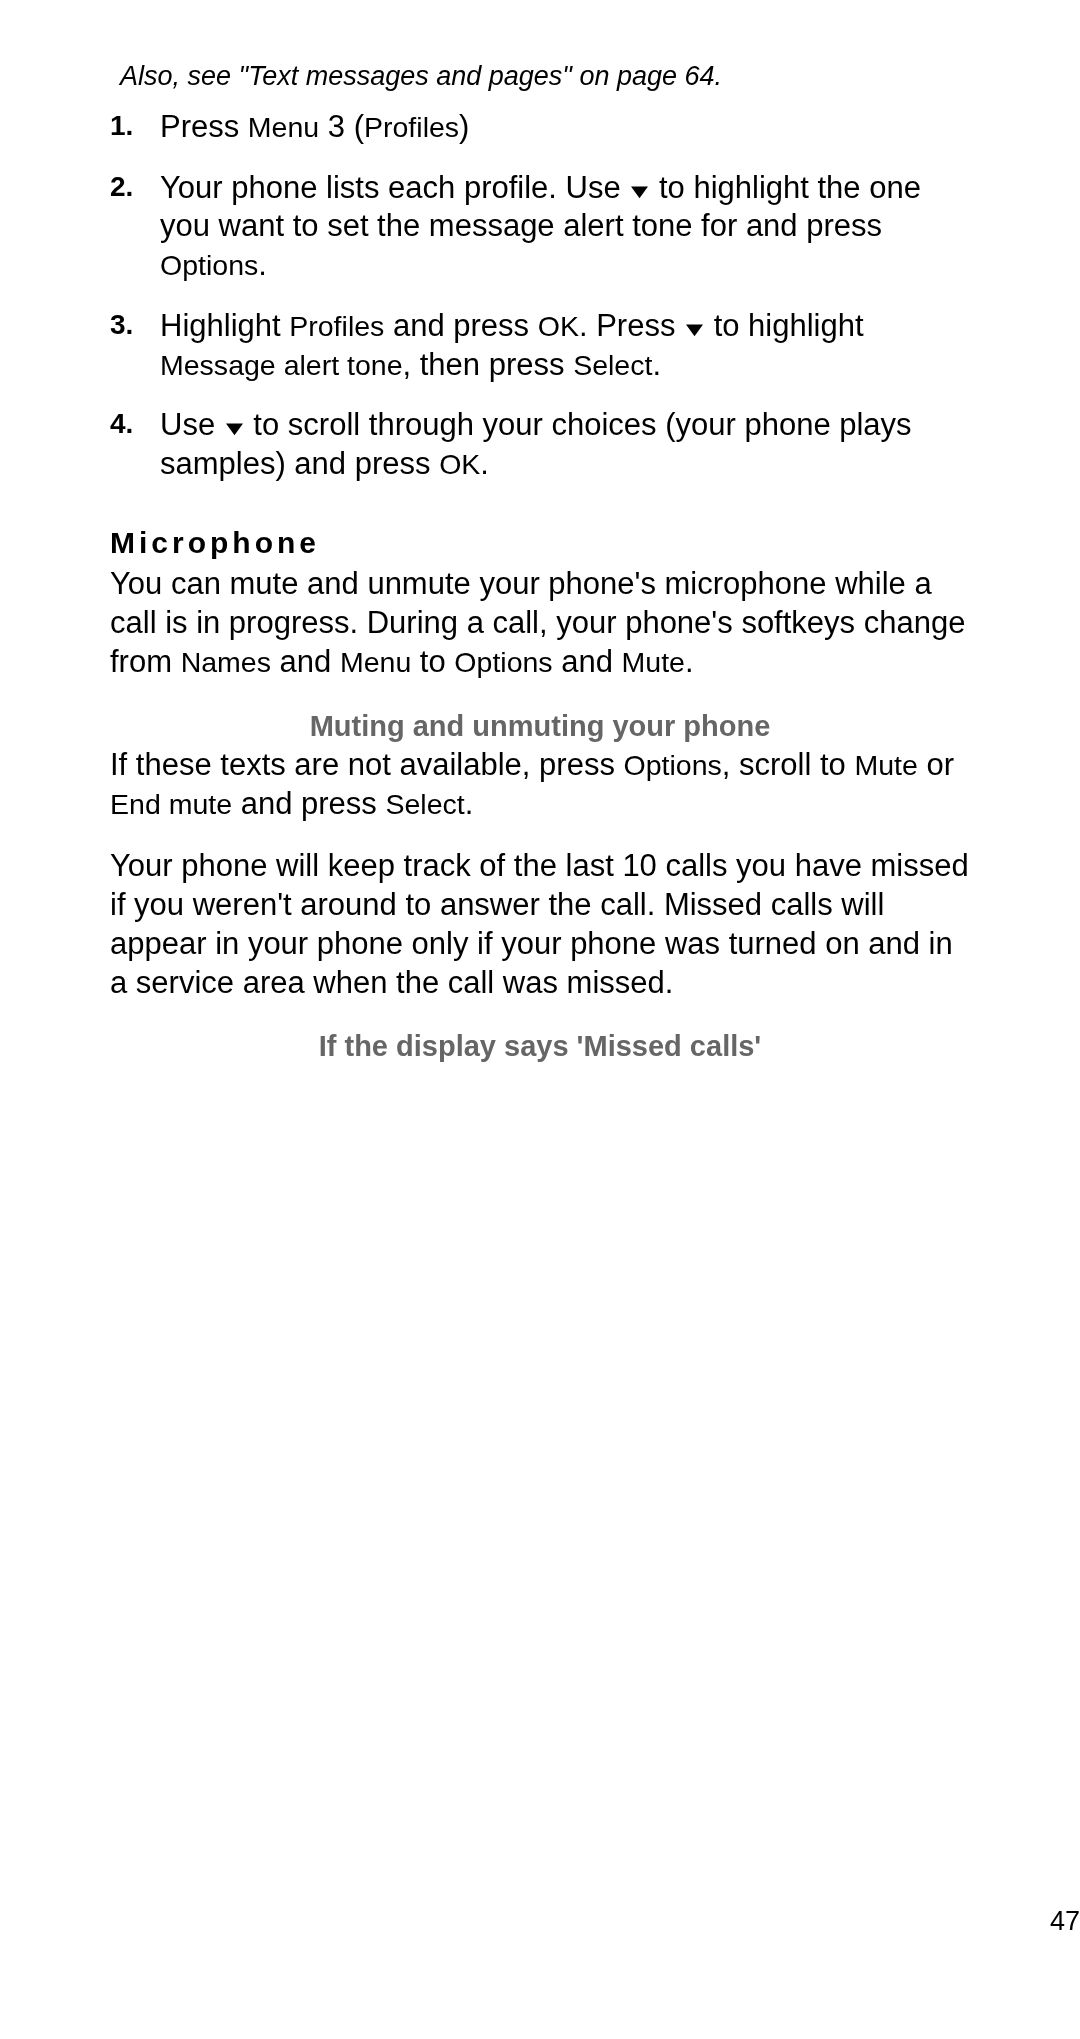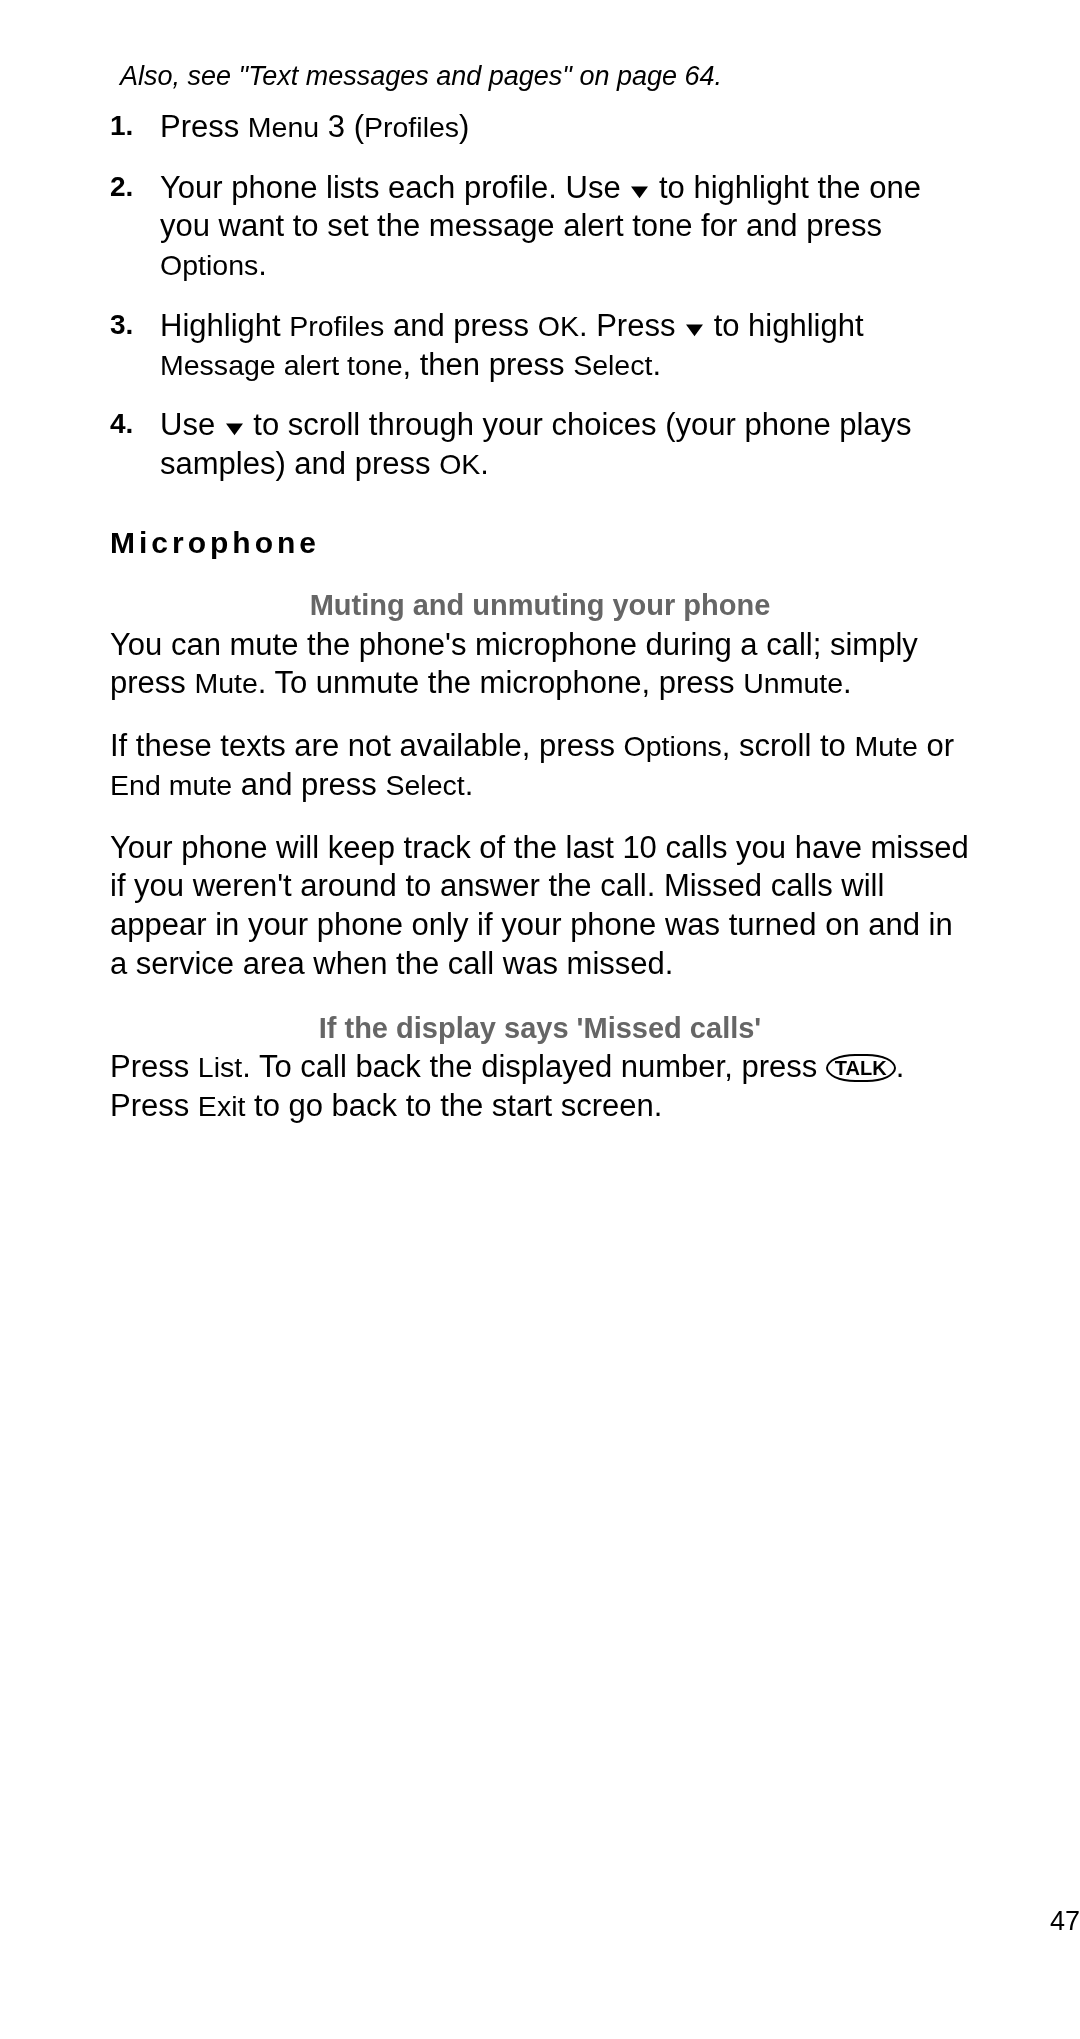--- a/index.html
+++ b/index.html
@@ -113,24 +113,23 @@
       </li>
       <li>
         <div class="num">4.</div>
         <div class="txt">Use <span class="arrow"><svg width="17" height="17" viewBox="0 0 10 10">
               <polygon points="0,2 10,2 5,9" fill="#000"></polygon>
             </svg></span> to scroll through your choices (your phone plays samples) and press <span class="b">OK</span>.</div>
       </li>
     </ol>
 
   <div class="sec-head">Microphone</div>
+  <p class="para">You can mute and unmute your phone's microphone while a call is in progress. During a call, your phone's softkeys change from <span class="b">Names</span> and <span class="b">Menu</span> to <span class="b">Options</span> and <span class="b">Mute</span>.</p>
 
   <div class="sub-head">Muting and unmuting your phone</div>
-  <p class="para">You can mute the phone's microphone during a call; simply press <span class="b">Mute</span>. To unmute the microphone, press <span class="b">Unmute</span>.</p>
   <p class="para">If these texts are not available, press <span class="b">Options</span>, scroll to <span class="b">Mute</span> or <span class="b">End mute</span> and press <span class="b">Select</span>.</p>
 
   <p class="para">Your phone will keep track of the last 10 calls you have missed if you weren't around to answer the call. Missed calls will appear in your phone only if your phone was turned on and in a service area when the call was missed.</p>
 
   <div class="sub-head">If the display says 'Missed calls'</div>
-  <p class="para">Press <span class="b">List</span>. To call back the displayed number, press <span class="talk">TALK</span>. Press <span class="b">Exit</span> to go back to the start screen.</p>
 
   <div class="page-num">47</div>
 </div>
 
 </body></html>

